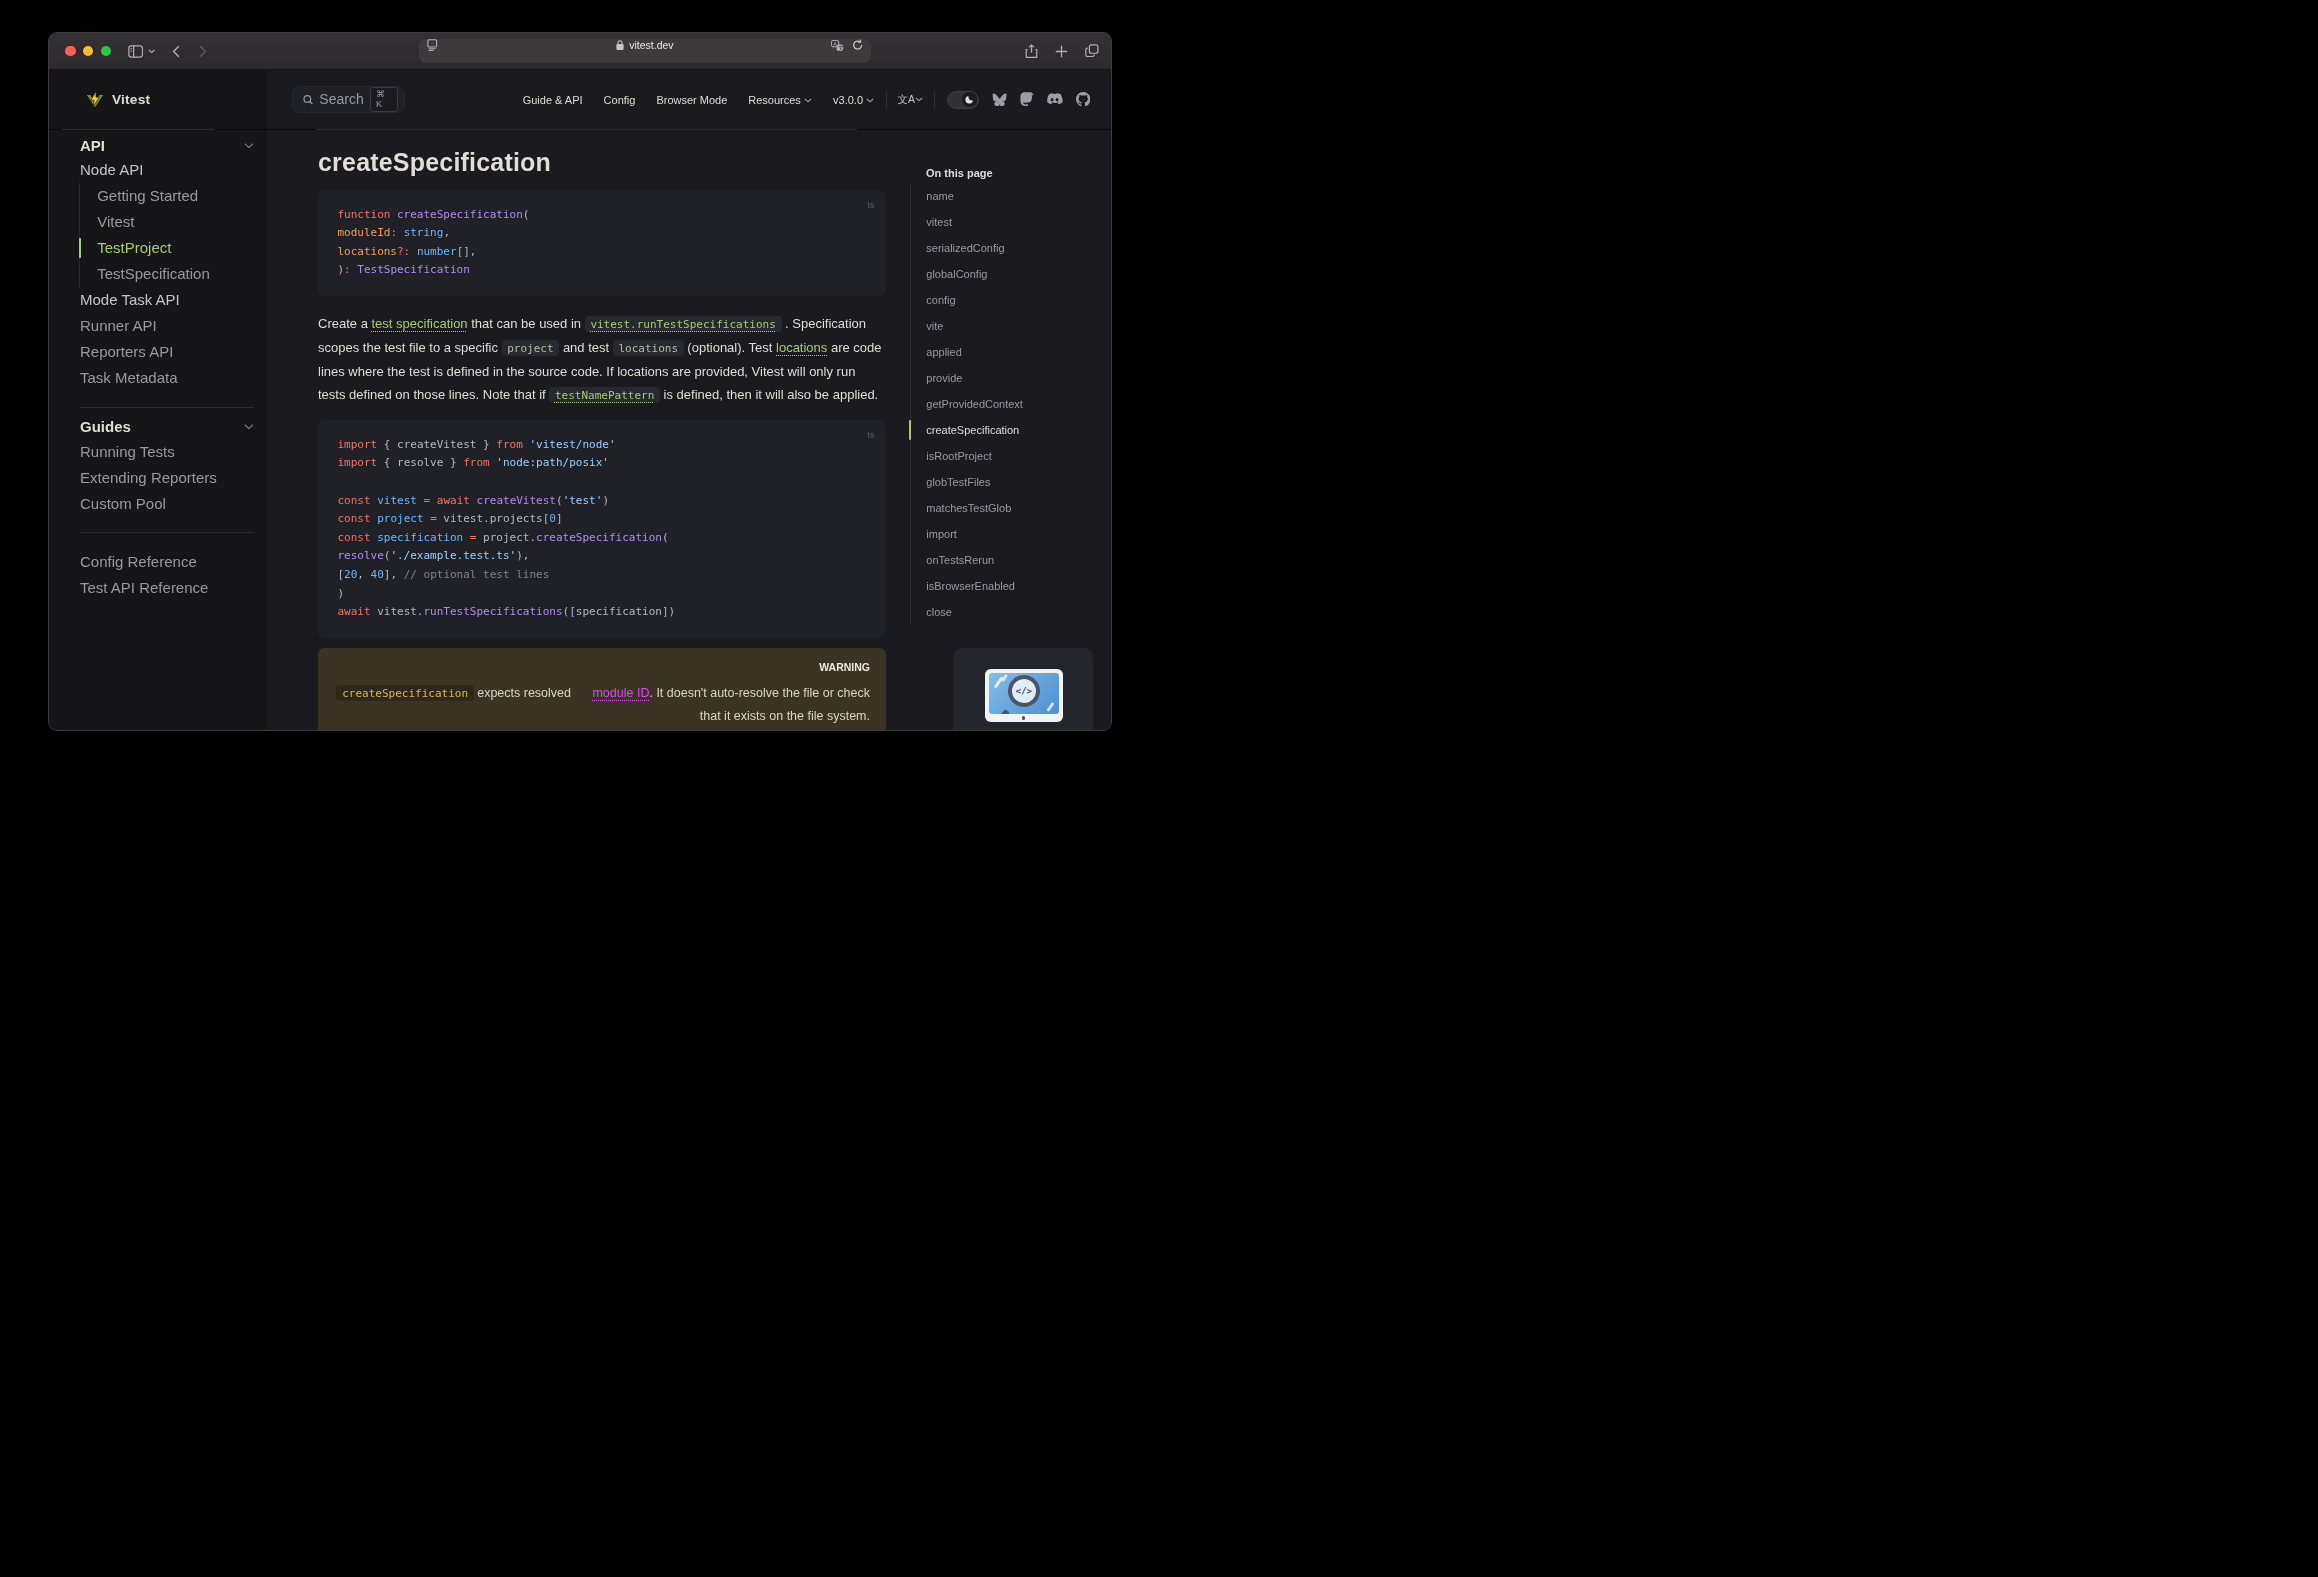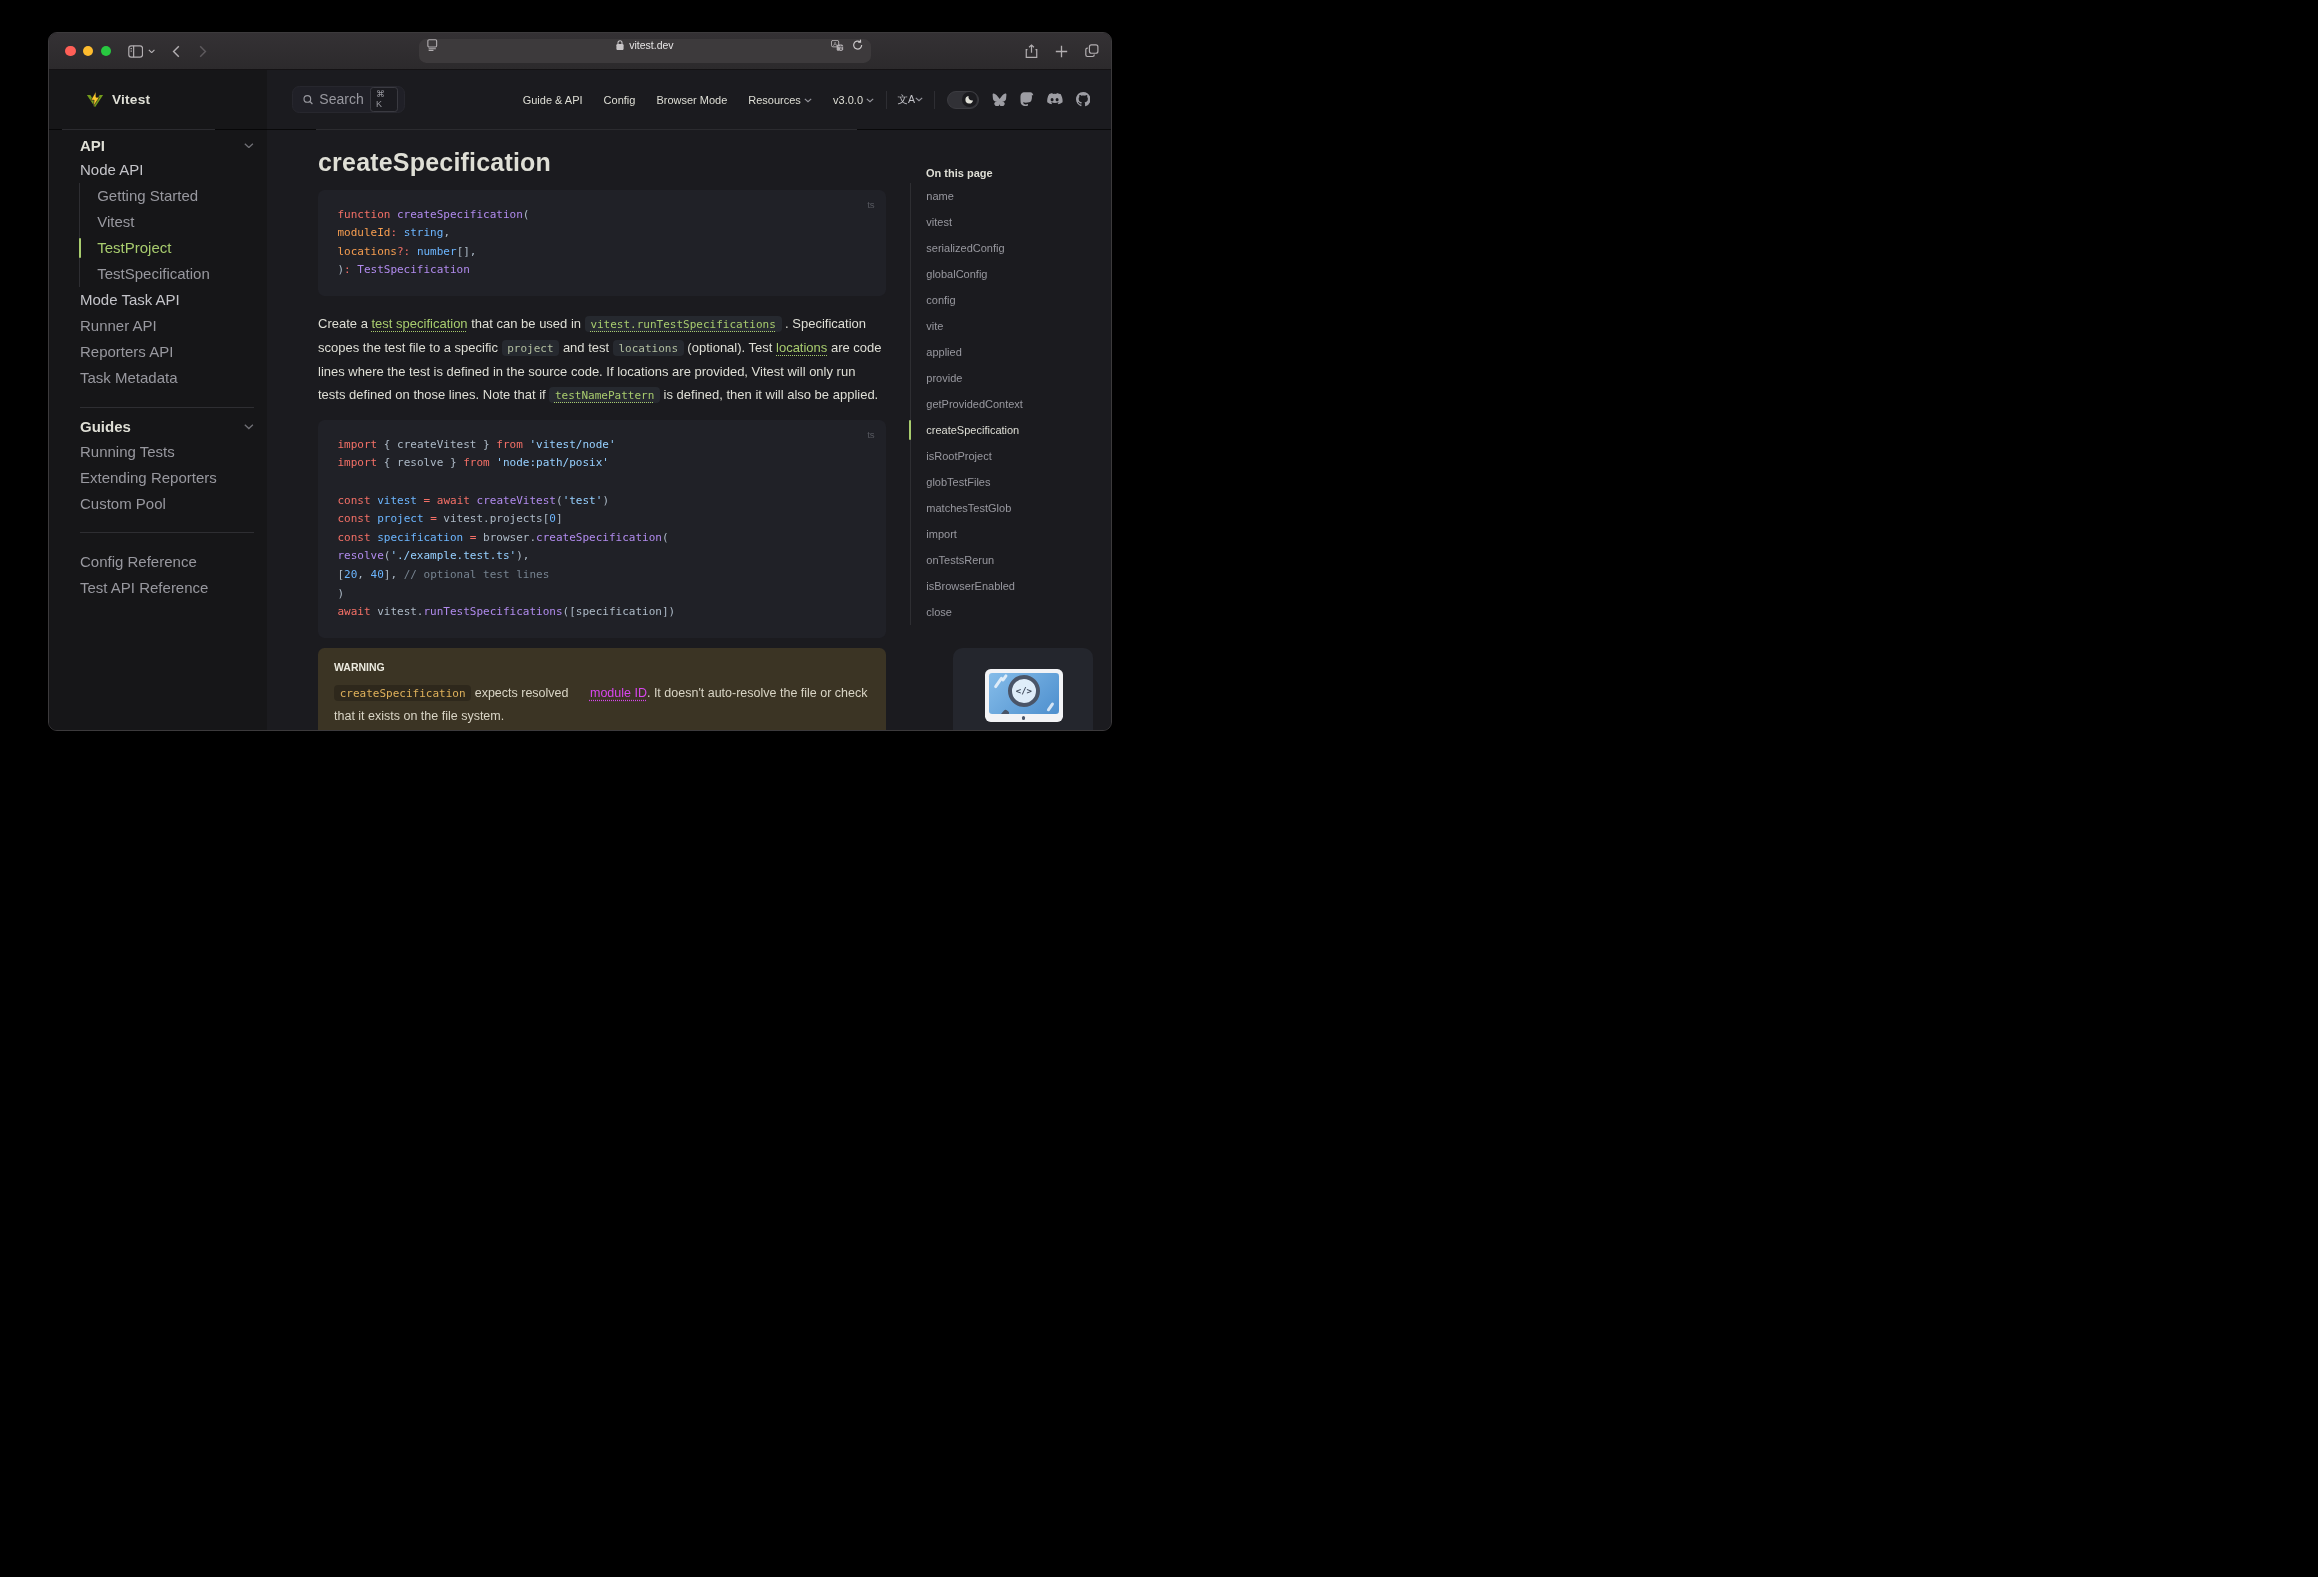--- a/index.html
+++ b/index.html
@@ -67,21 +67,21 @@
     font-family:"DejaVu Sans Mono","Liberation Mono",monospace;font-size:11px;line-height:18.6px;color:#adbac7;}
   .codeblock .lang{position:absolute;right:11.3px;top:6.5px;font-size:9.7px;color:#55575e;font-family:"Liberation Sans",sans-serif;}
   .tk-kw{color:#f47067}.tk-fn{color:#b18bee}.tk-str{color:#96d0ff}.tk-var{color:#6cb6ff}
   .tk-num{color:#6cb6ff}.tk-prm{color:#f69d50}.tk-cmt{color:#768390}.tk-pl{color:#adbac7}
   .para{margin-top:16px;font-size:13px;line-height:23px;color:#dfdfd6;}
   .seg-link{color:#a8cc6e;text-decoration:underline dotted;text-underline-offset:3.2px;text-decoration-thickness:0.8px;cursor:pointer;}
   .seg-code{font-family:"DejaVu Sans Mono","Liberation Mono",monospace;font-size:11px;background:rgba(101,117,133,.16);
     padding:1.6px 5.7px;border-radius:4px;color:#b2bfa0;}
   .seg-codelink{font-family:"DejaVu Sans Mono","Liberation Mono",monospace;font-size:11px;background:rgba(101,117,133,.16);
     padding:1.6px 5.7px;border-radius:4px;color:#a8cc6e;text-decoration:underline dotted;text-underline-offset:3.2px;cursor:pointer;}
-  .warning{margin-top:9.7px;background:#3b3424;border-radius:6.5px;padding:13px 16px;}
+  .warning{margin-top:9.7px;background:#3b3424;border-radius:6.5px;padding:13px 16px;text-align:right;}
   .warn-title{font-size:10.5px;font-weight:bold;color:#eceadf;}
   .warn-body{margin-top:9px;font-size:12.5px;line-height:23.4px;color:#d9d5c6;}
   .warn-code{font-family:"DejaVu Sans Mono","Liberation Mono",monospace;font-size:11px;background:rgba(0,0,0,.22);
     padding:1.6px 5.7px;border-radius:4px;color:#dfb15b;}
   .warn-link{color:#d946ef;font-weight:400;text-decoration:underline dotted;text-underline-offset:3.2px;cursor:pointer;margin-left:18px;}
 
   
   .aside{position:absolute;left:861px;top:60px;width:194px;}
   .aside-title{margin:37px 0 4.8px 0;padding-left:16px;font-size:11px;font-weight:bold;color:#dfdfd6;}
   .aside-list{border-left:0.8px solid #2e2e32;padding-left:15.3px;}
@@ -343,21 +343,21 @@
       <p class="para" id="paragraph">Create a <span class="seg-link">test specification</span> that can be used in <span class="seg-codelink">vitest.runTestSpecifications</span> . Specification scopes the test file to a specific <span class="seg-code">project</span> and test <span class="seg-code">locations</span> (optional). Test <span class="seg-link">locations</span> are code lines where the test is defined in the source code. If locations are provided, Vitest will only run tests defined on those lines. Note that if <span class="seg-codelink">testNamePattern</span> is defined, then it will also be applied.</p>
 
       <div class="codeblock">
         <span class="lang">ts</span>
         <div class="code-lines">
             <div><span class="tk-kw">import</span><span class="tk-pl"> { createVitest } </span><span class="tk-kw">from</span><span class="tk-pl"> </span><span class="tk-str">'vitest/node'</span></div>
             <div><span class="tk-kw">import</span><span class="tk-pl"> { resolve } </span><span class="tk-kw">from</span><span class="tk-pl"> </span><span class="tk-str">'node:path/posix'</span></div>
             <div>&nbsp;</div>
             <div><span class="tk-kw">const</span><span class="tk-pl"> </span><span class="tk-var">vitest</span><span class="tk-pl"> </span><span class="tk-kw">=</span><span class="tk-pl"> </span><span class="tk-kw">await</span><span class="tk-pl"> </span><span class="tk-fn">createVitest</span><span class="tk-pl">(</span><span class="tk-str">'test'</span><span class="tk-pl">)</span></div>
             <div><span class="tk-kw">const</span><span class="tk-pl"> </span><span class="tk-var">project</span><span class="tk-pl"> </span><span class="tk-kw">=</span><span class="tk-pl"> vitest.projects[</span><span class="tk-num">0</span><span class="tk-pl">]</span></div>
-            <div><span class="tk-kw">const</span><span class="tk-pl"> </span><span class="tk-var">specification</span><span class="tk-pl"> </span><span class="tk-kw">=</span><span class="tk-pl"> browser.</span><span class="tk-fn">createSpecification</span><span class="tk-pl">(</span></div>
+            <div><span class="tk-kw">const</span><span class="tk-pl"> </span><span class="tk-var">specification</span><span class="tk-pl"> </span><span class="tk-kw">=</span><span class="tk-pl"> project.</span><span class="tk-fn">createSpecification</span><span class="tk-pl">(</span></div>
             <div><span class="tk-pl">  </span><span class="tk-fn">resolve</span><span class="tk-pl">(</span><span class="tk-str">'./example.test.ts'</span><span class="tk-pl">),</span></div>
             <div><span class="tk-pl">  [</span><span class="tk-num">20</span><span class="tk-pl">, </span><span class="tk-num">40</span><span class="tk-pl">], </span><span class="tk-cmt">// optional test lines</span></div>
             <div><span class="tk-pl">)</span></div>
             <div><span class="tk-kw">await</span><span class="tk-pl"> vitest.</span><span class="tk-fn">runTestSpecifications</span><span class="tk-pl">([specification])</span></div>
           </div>
       </div>
 
       <div class="warning">
         <div class="warn-title">WARNING</div>
         <div class="warn-body" id="warn-line1"><span class="warn-code">createSpecification</span> expects resolved <span class="warn-link">module ID</span>. It doesn't auto-resolve the file or check that it exists on the file system.</div>

